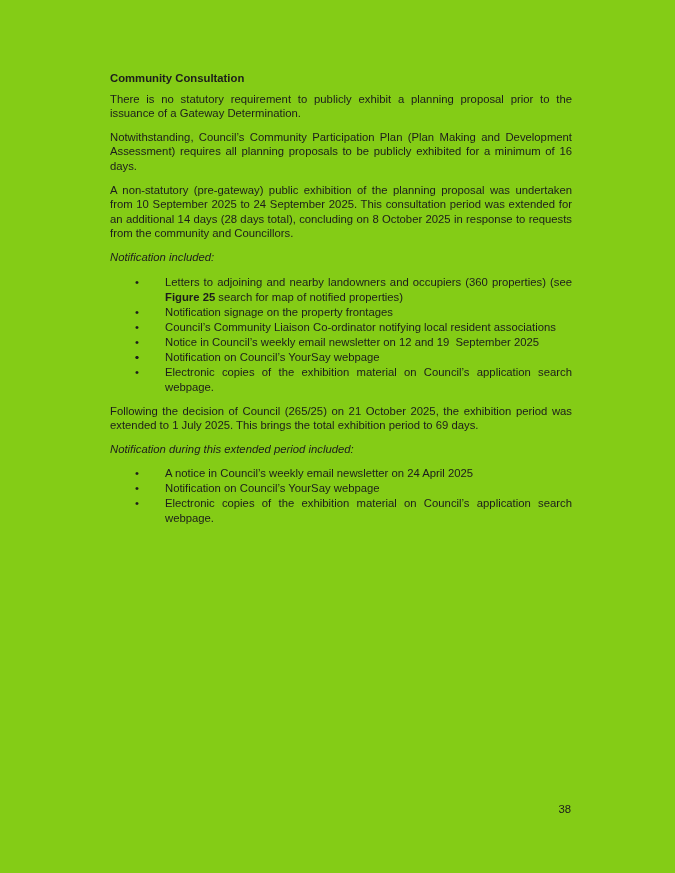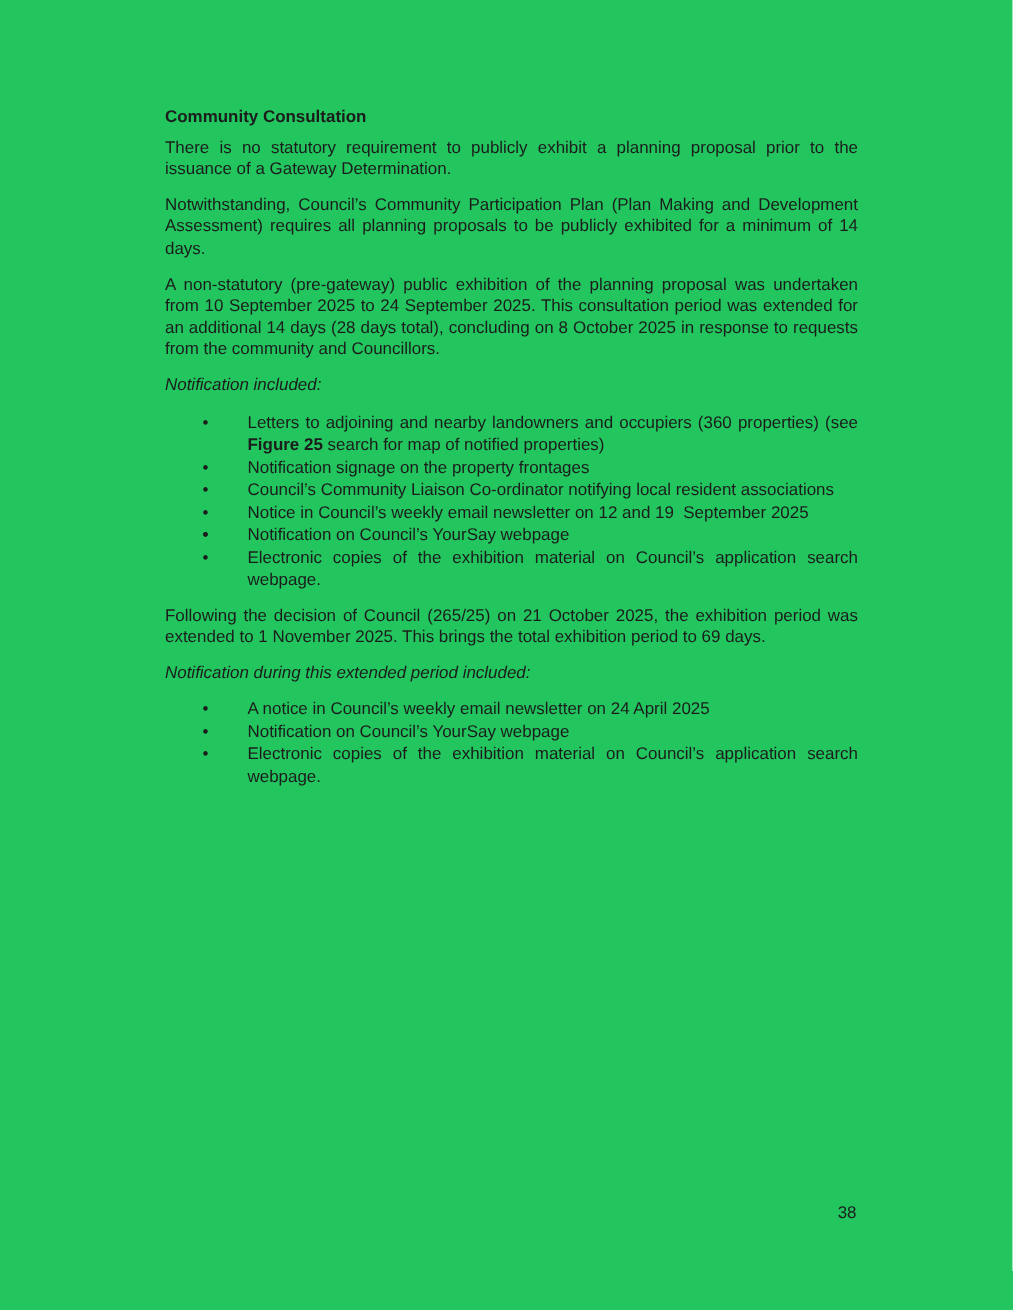--- a/index.html
+++ b/index.html
@@ -4,21 +4,21 @@
 <style>
   html, body {
     margin: 0;
     padding: 0;
     background: #ffffff;
   }
   .page {
     position: relative;
     width: 675px;
     height: 873px;
-    background: #22c55e;
+    background: #84cc16;
     font-family: "Liberation Sans", sans-serif;
     font-size: 11.3px;
     color: #1c1c1c;
     overflow: hidden;
   }
   .content {
     position: absolute;
     left: 110px;
     top: 71px;
     width: 462px;
@@ -66,21 +66,21 @@
 </head>
 <body>
 
 <div class="page">
   <div class="content">
 
     <div class="heading">Community Consultation</div>
 
     <p class="para">There is no statutory requirement to publicly exhibit a planning proposal prior to the issuance of a Gateway Determination.</p>
 
-    <p class="para">Notwithstanding, Council’s Community Participation Plan (Plan Making and Development Assessment) requires all planning proposals to be publicly exhibited for a minimum of 14 days.</p>
+    <p class="para">Notwithstanding, Council’s Community Participation Plan (Plan Making and Development Assessment) requires all planning proposals to be publicly exhibited for a minimum of 16 days.</p>
 
     <p class="para">A non-statutory (pre-gateway) public exhibition of the planning proposal was undertaken from 10 September 2025 to 24 September 2025. This consultation period was extended for an additional 14 days (28 days total), concluding on 8 October 2025 in response to requests from the community and Councillors.</p>
 
     <p class="list-intro">Notification included:</p>
 
     <div class="bullet-list">
       <div class="bullet-item">
         <span class="bullet-marker">•</span>
         <span>Letters to adjoining and nearby landowners and occupiers (360 properties) (see </span><span class="bold">Figure 25</span><span> search for map of notified properties)</span>
       </div>
@@ -102,21 +102,21 @@
       <div class="bullet-item">
         <span class="bullet-marker">•</span>
         <span>Notification on Council’s YourSay webpage</span>
       </div>
       <div class="bullet-item">
         <span class="bullet-marker">•</span>
         <span>Electronic copies of the exhibition material on Council’s application search webpage.</span>
       </div>
     </div>
 
-    <p class="para">Following the decision of Council (265/25) on 21 October 2025, the exhibition period was extended to 1 November 2025. This brings the total exhibition period to 69 days.</p>
+    <p class="para">Following the decision of Council (265/25) on 21 October 2025, the exhibition period was extended to 1 July 2025. This brings the total exhibition period to 69 days.</p>
 
     <p class="list-intro">Notification during this extended period included:</p>
 
     <div class="bullet-list">
       <div class="bullet-item">
         <span class="bullet-marker">•</span>
         <span>A notice in Council’s weekly email newsletter on 24 April 2025</span>
       </div>
       <div class="bullet-item">
         <span class="bullet-marker">•</span>

